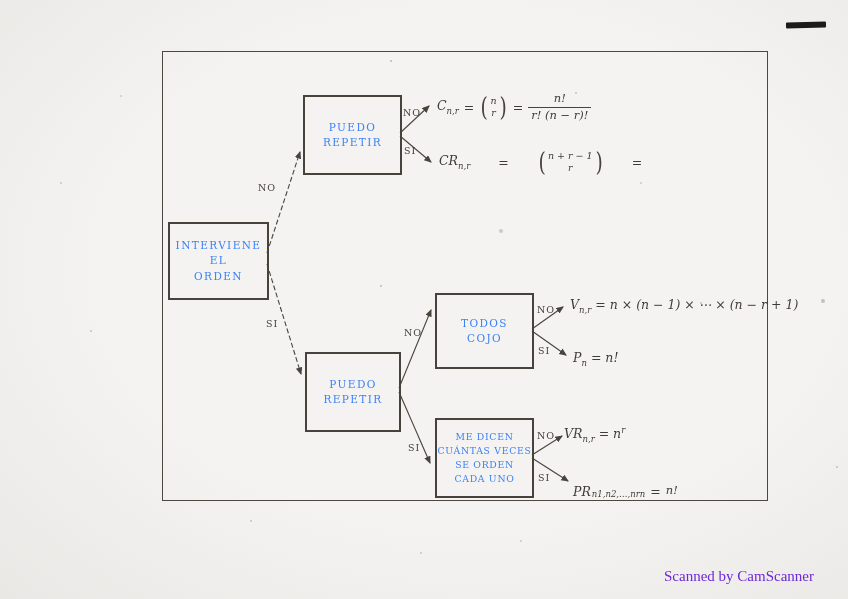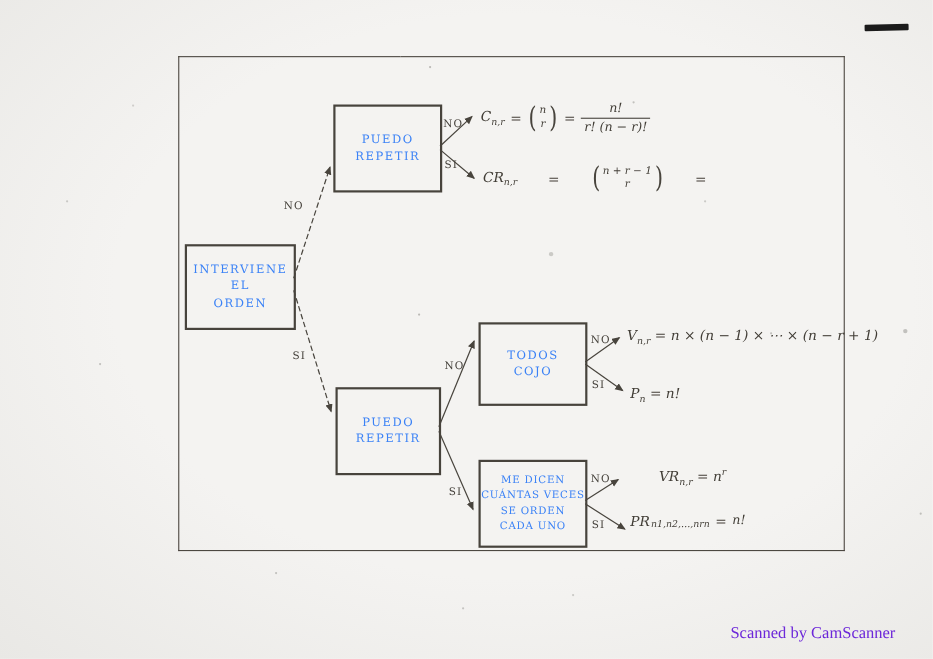--- a/index.html
+++ b/index.html
@@ -161,25 +161,25 @@
 </div>
 
 <div class="formula" style="left:570px;top:297px;">
   <span>V<sub>n,r</sub> = n × (n − 1) × ⋯ × (n − r + 1)</span>
 </div>
 
 <div class="formula" style="left:573px;top:350px;">
   <span>P<sub>n</sub> = n!</span>
 </div>
 
-<div class="formula" style="left:599px;top:425px;">
+<div class="formula" style="left:564px;top:425px;">
   <span>VR<sub>n,r</sub> = n<sup>r</sup></span>
 </div>
 
-<div class="formula" style="left:573px;top:455px;height:36px;">
+<div class="formula" style="left:573px;top:473px;height:36px;">
   <span>
     <span>PR</span><span class="supsub">
         <sup>n<sub>1</sub>,n<sub>2</sub>,…,n<sub>r</sub></sup>
         <sub>n</sub>
       </span>
   </span>
   <span>=</span>
   <span class="frac">
     <span class="num">n!</span>
   </span>

